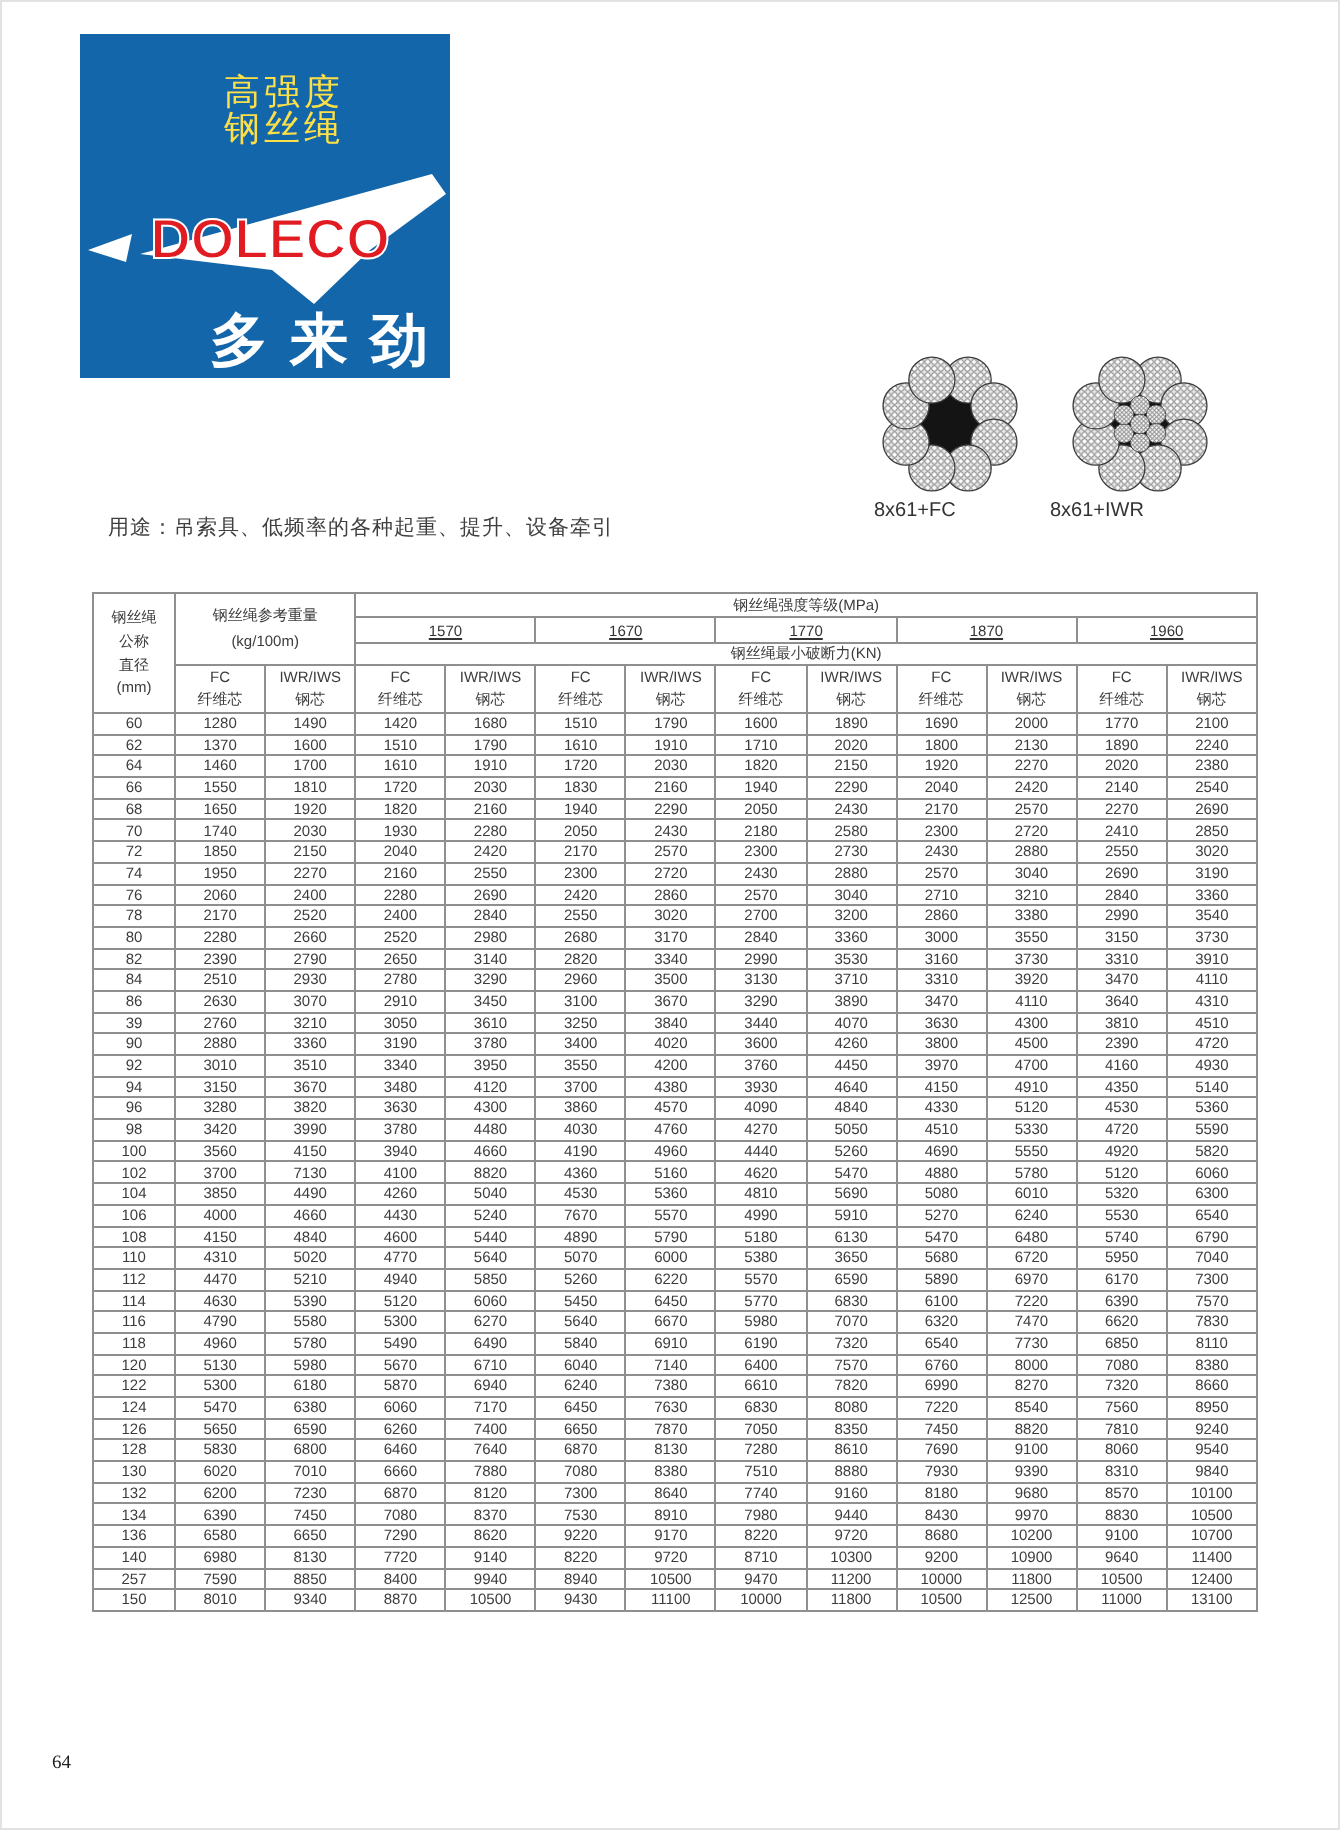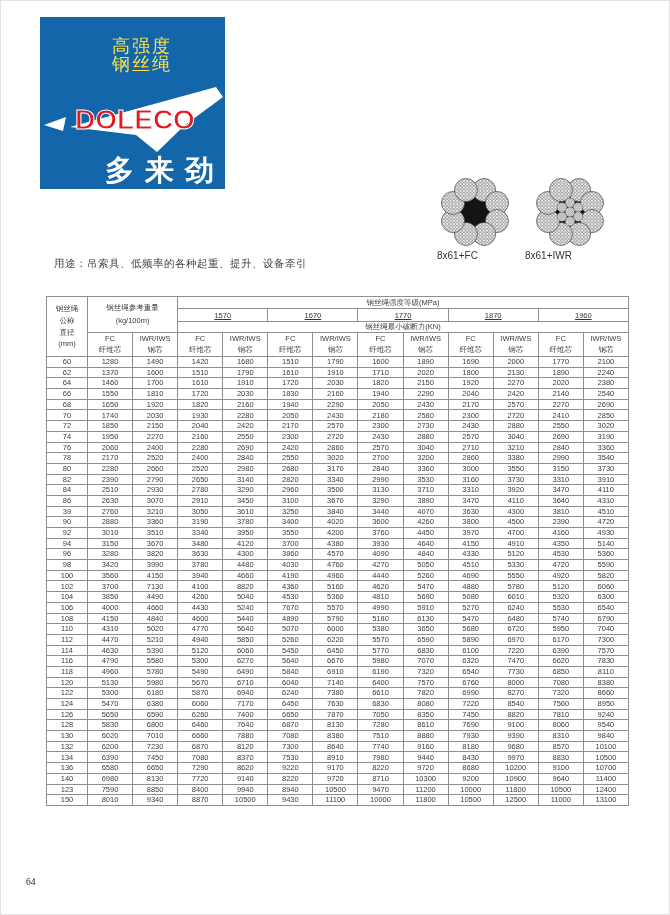--- a/index.html
+++ b/index.html
@@ -766,21 +766,21 @@
           <td>8220</td>
           <td>9720</td>
           <td>8710</td>
           <td>10300</td>
           <td>9200</td>
           <td>10900</td>
           <td>9640</td>
           <td>11400</td>
         </tr>
         <tr>
-          <td>123</td>
+          <td>257</td>
           <td>7590</td>
           <td>8850</td>
           <td>8400</td>
           <td>9940</td>
           <td>8940</td>
           <td>10500</td>
           <td>9470</td>
           <td>11200</td>
           <td>10000</td>
           <td>11800</td>

